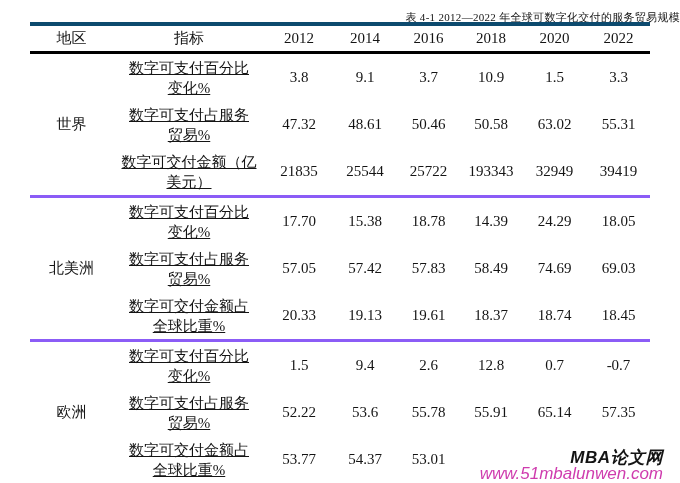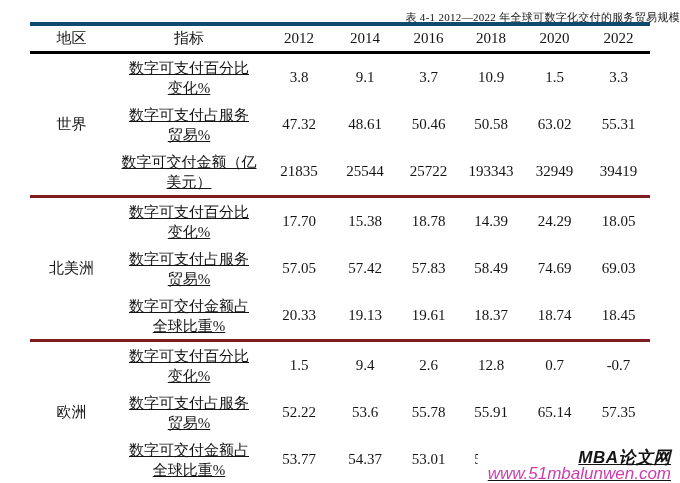--- a/index.html
+++ b/index.html
@@ -48,32 +48,31 @@
     height: 47px;
     padding: 0;
   }
   .scale-table td.indicator {
     white-space: pre-line;
     line-height: 20px;
     text-decoration: underline;
   }
   
   tbody.group td.region,
-  tbody.group tr.last-row td { border-bottom: 3px solid #7f1d1d; }
+  tbody.group tr.last-row td { border-bottom: 3px solid #8b5cf6; }
   tbody.group-final td.region,
   tbody.group-final tr.last-row td { border-bottom: 4px solid #000; }
   
   .watermark {
     position: absolute;
     right: 0;
     bottom: 1px;
     background: #ffffff;
     text-align: right;
-    padding: 2px 9px 1px 10px;
-    text-decoration: underline;
+    padding: 2px 17px 1px 10px;
   }
   .wm-name {
     font-family: "Liberation Sans", "DejaVu Sans", sans-serif;
     font-weight: bold;
     font-style: italic;
     font-size: 17px;
     line-height: 19px;
     letter-spacing: 0.5px;
   }
   .wm-url {

